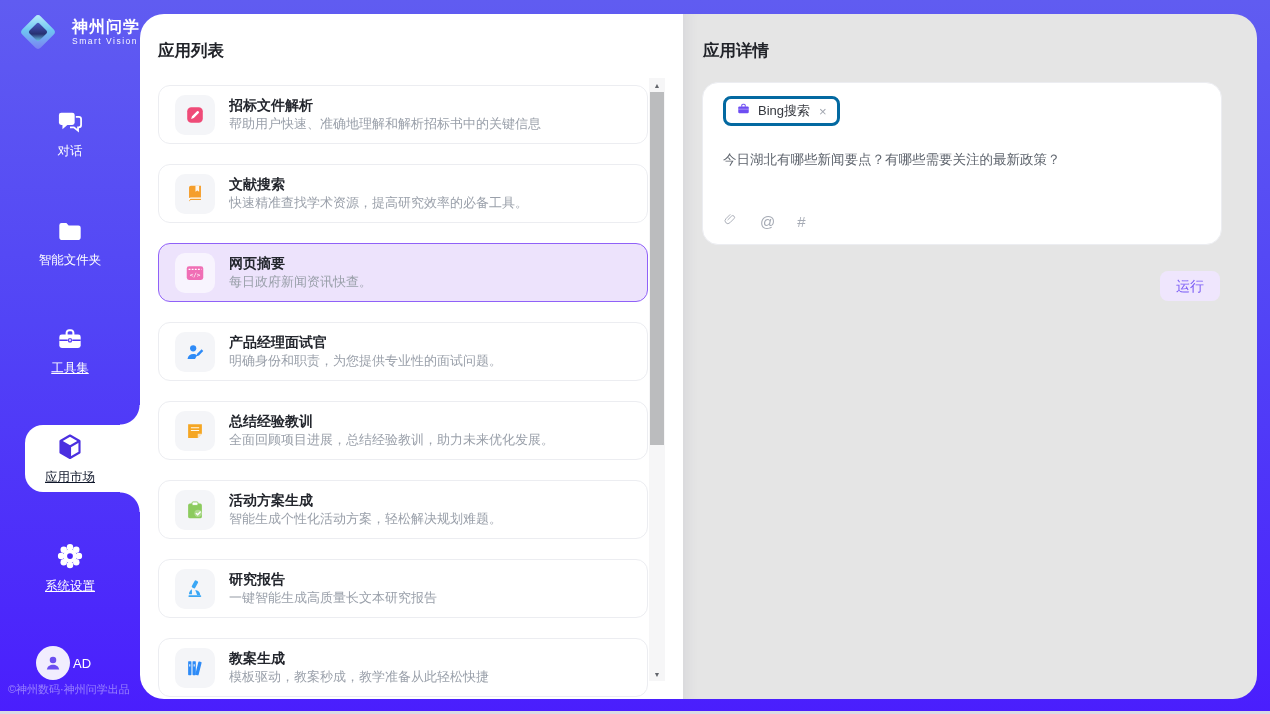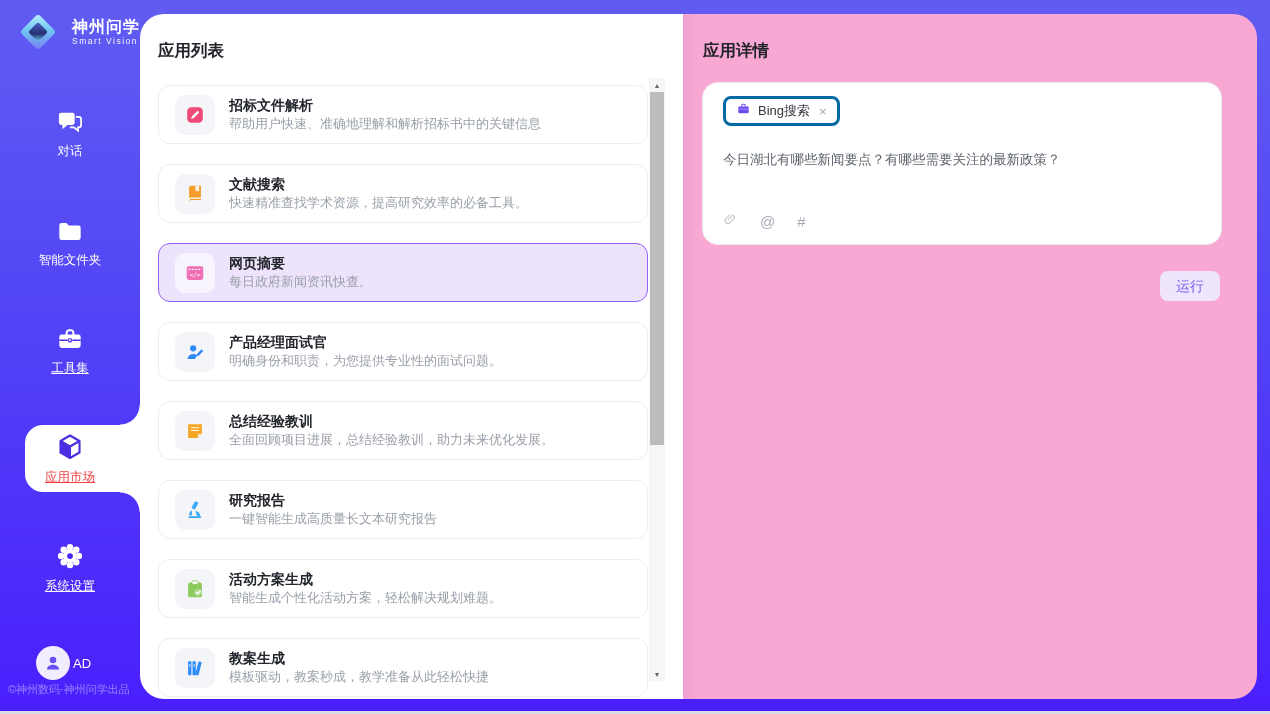--- a/index.html
+++ b/index.html
@@ -27,32 +27,32 @@
   .nav-label { display:block; margin-top:7px; font-size:12.5px; color:#fff; }
   .nav-label.u { text-decoration:underline; }
 
   
   .nav-bubble { position:absolute; left:25px; top:425px; width:115px; height:67px;
     background:#fff; border-radius:18px 0 0 18px; }
   .notch { position:absolute; right:0; width:20px; height:20px; }
   .notch.top { top:405px; background:radial-gradient(circle 20px at 0 0, rgba(0,0,0,0) 19px, #fff 20px); }
   .notch.bottom { top:492px; background:radial-gradient(circle 20px at 0 100%, rgba(0,0,0,0) 19px, #fff 20px); }
   .nav-item.active { top:432px; }
-  .nav-item.active .nav-label { color:#ef4444; }
+  .nav-item.active .nav-label { color:#0f172a; }
 
   .user-row { position:absolute; left:36px; top:646px; display:flex; align-items:center; gap:3px; cursor:pointer; }
   .avatar { width:34px; height:34px; border-radius:50%; background:#F1EDFE; display:flex; align-items:center; justify-content:center; }
   .user-name { font-size:13px; color:#fff; }
   .copyright { position:absolute; left:8px; top:682px; width:134px; font-size:11px; color:rgba(255,255,255,.42); white-space:nowrap; }
 
   
   .main { position:absolute; left:140px; top:14px; width:1117px; height:685px;
     border-radius:24px; overflow:hidden; display:flex; }
   .left-panel { width:543px; height:100%; background:#fff; position:relative; }
-  .right-panel { flex:1; height:100%; background:#f9a8d4; position:relative;
+  .right-panel { flex:1; height:100%; background:#e5e5e5; position:relative;
     box-shadow:inset 14px 0 16px -14px rgba(55,55,95,.12); }
   .panel-title { position:absolute; left:18px; top:26px; font-size:16.5px; font-weight:bold; color:#212329; }
   .right-panel .panel-title { left:20px; }
 
   
   .app-items { position:absolute; left:18px; top:71px; width:490px; }
   .app-card { display:flex; align-items:center; height:59px; padding:16px 16px; margin-bottom:20px;
     background:#fff; border:1px solid #ECEDF1; border-radius:12px; cursor:pointer; }
   .app-card.selected { background:#EDE3FC; border-color:#9061F8; }
   .tile { width:40px; height:40px; border-radius:10px; background:#F4F5F8; margin-right:14px;
@@ -233,45 +233,45 @@
             </svg>
           </span>
           <div class="txt">
             <div class="app-title">总结经验教训</div>
             <div class="app-desc">全面回顾项目进展，总结经验教训，助力未来优化发展。</div>
           </div>
         </div>
         <div class="app-card">
           <span class="tile">
             <svg width="22" height="22" viewBox="0 0 24 24">
+              <rect x="4.5" y="5" width="15" height="16" rx="2" fill="#8CCB5E"></rect>
+              <rect x="8.7" y="3.2" width="6.6" height="3.8" rx="1.2" fill="#fff" stroke="#8CCB5E" stroke-width="1"></rect>
+              <circle cx="15.3" cy="15.6" r="4" fill="#fff" opacity=".3"></circle>
+              <path d="M13.4 15.7l1.5 1.5 2.8-3.1" stroke="#fff" stroke-width="1.5" fill="none" stroke-linecap="round"></path>
+            </svg>
+          </span>
+          <div class="txt">
+            <div class="app-title">活动方案生成</div>
+            <div class="app-desc">智能生成个性化活动方案，轻松解决规划难题。</div>
+          </div>
+        </div>
+        <div class="app-card">
+          <span class="tile">
+            <svg width="22" height="22" viewBox="0 0 24 24">
               <g fill="#3AA7F5">
                 <rect x="9.8" y="2.6" width="4.2" height="8.8" rx="1.2" transform="rotate(28 12 7)"></rect>
                 <path d="M8.6 12.3c-2 1.2-3.2 3.3-3.2 5.4h3.3z"></path>
                 <path d="M12.3 13.2c3 .2 5.3 2.4 5.3 5.5h-3.2z"></path>
                 <rect x="4.8" y="18.9" width="14" height="1.8" rx=".9"></rect>
               </g>
             </svg>
           </span>
           <div class="txt">
             <div class="app-title">研究报告</div>
             <div class="app-desc">一键智能生成高质量长文本研究报告</div>
-          </div>
-        </div>
-        <div class="app-card">
-          <span class="tile">
-            <svg width="22" height="22" viewBox="0 0 24 24">
-              <rect x="4.5" y="5" width="15" height="16" rx="2" fill="#8CCB5E"></rect>
-              <rect x="8.7" y="3.2" width="6.6" height="3.8" rx="1.2" fill="#fff" stroke="#8CCB5E" stroke-width="1"></rect>
-              <circle cx="15.3" cy="15.6" r="4" fill="#fff" opacity=".3"></circle>
-              <path d="M13.4 15.7l1.5 1.5 2.8-3.1" stroke="#fff" stroke-width="1.5" fill="none" stroke-linecap="round"></path>
-            </svg>
-          </span>
-          <div class="txt">
-            <div class="app-title">活动方案生成</div>
-            <div class="app-desc">智能生成个性化活动方案，轻松解决规划难题。</div>
           </div>
         </div>
         <div class="app-card">
           <span class="tile">
             <svg width="22" height="22" viewBox="0 0 24 24">
               <g fill="#2E8BF7">
                 <rect x="4.5" y="4.5" width="3.6" height="15.5" rx=".8"></rect>
                 <rect x="9.3" y="4.5" width="3.6" height="15.5" rx=".8"></rect>
                 <rect x="14" y="5" width="3.6" height="15" rx=".8" transform="rotate(14 15.8 12.5)"></rect>
               </g>

